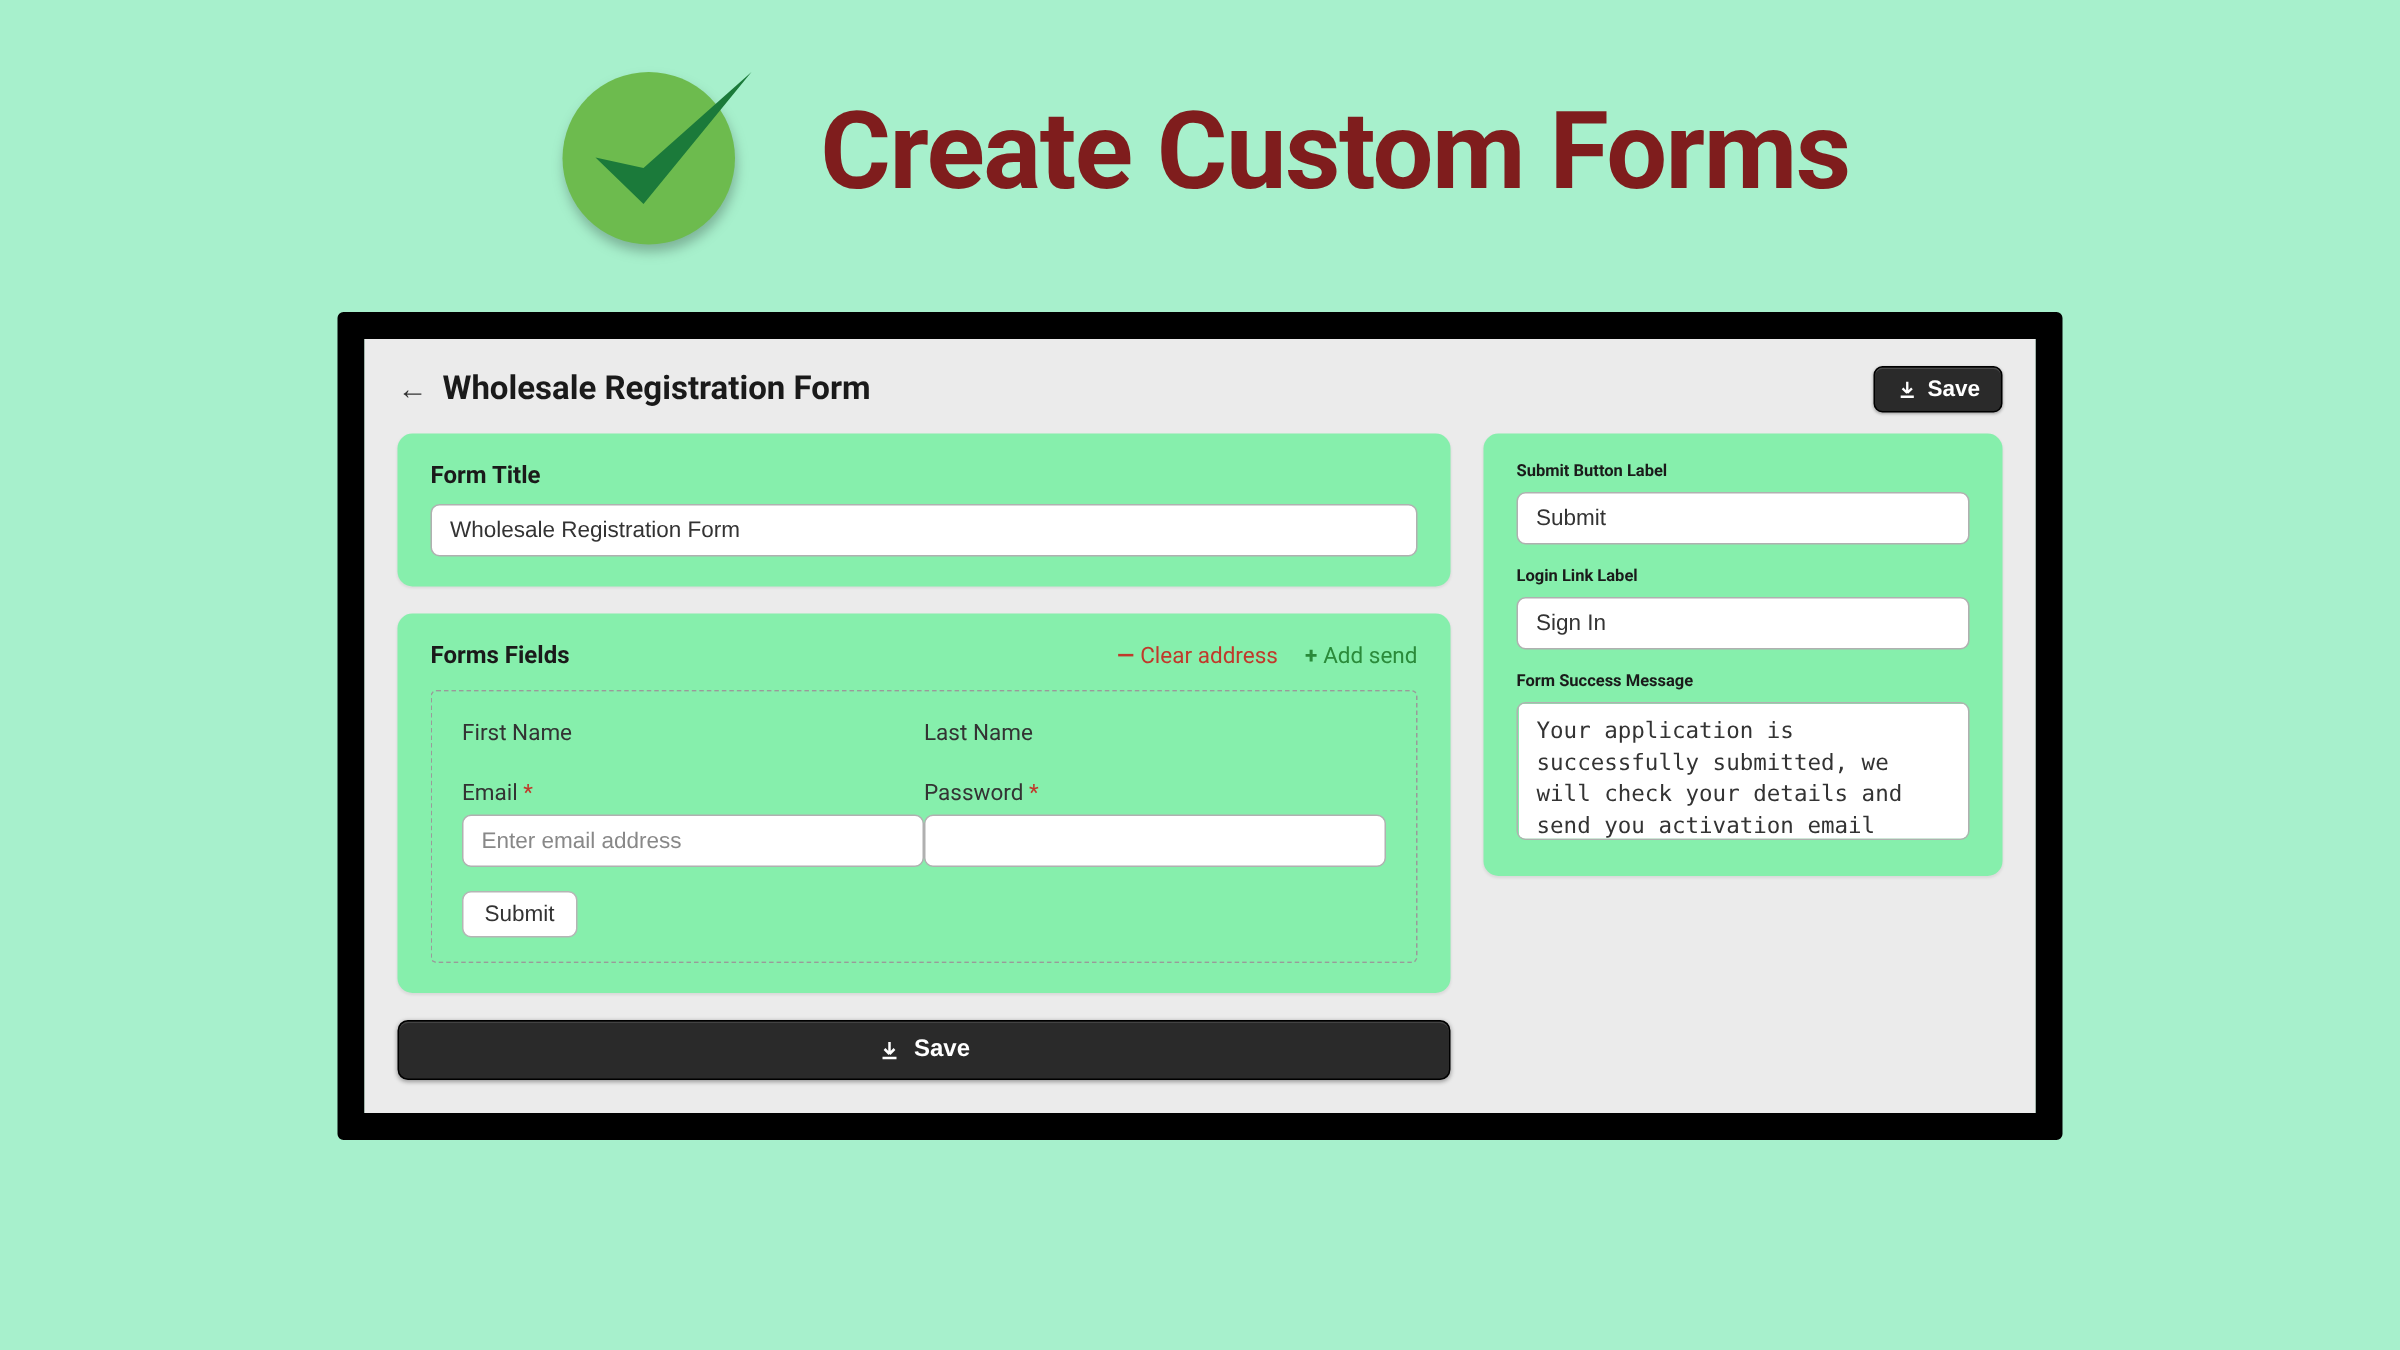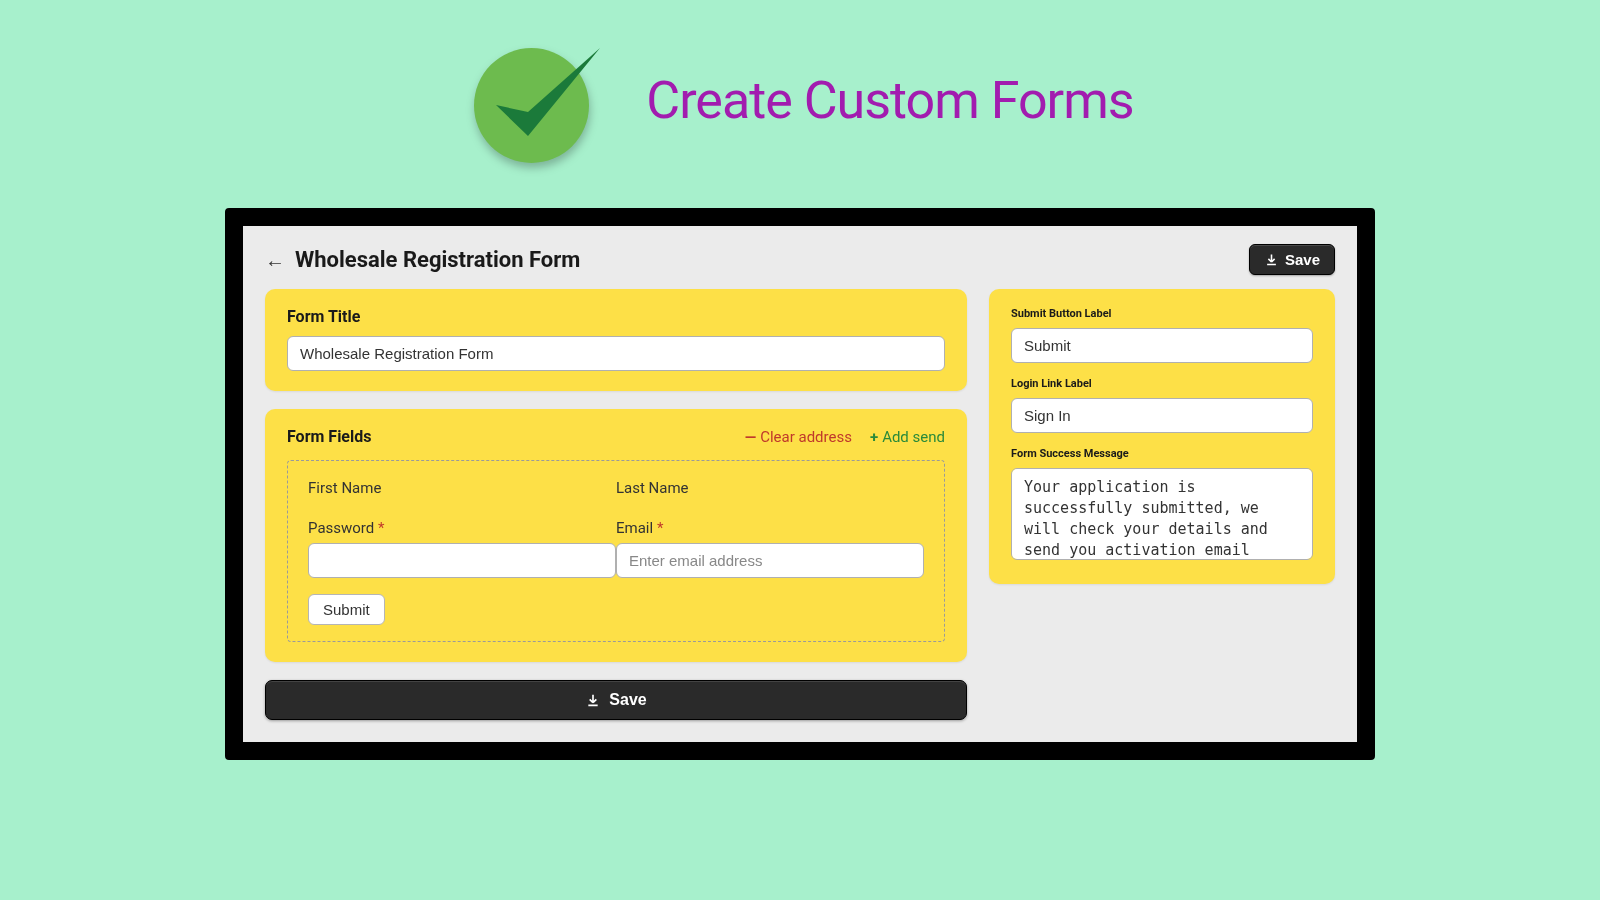--- a/index.html
+++ b/index.html
@@ -26,24 +26,24 @@
       width: 115px;
       height: 115px;
       border-radius: 50%;
       background: #6dbb4e;
       position: absolute;
       top: 18px;
       left: 8px;
       filter: drop-shadow(1px 5px 4px rgba(0,0,0,0.25));
     }
     .hero h1 {
-      font-size: 52px;
-      font-weight: 400;
+      font-size: 72px;
+      font-weight: 700;
       letter-spacing: -1px;
-      color: #a21caf;
+      color: #7f1d1d;
     }
     .app-frame {
       width: 1150px;
       margin: 18px auto 0;
       border: 18px solid #000;
       background: #ebebeb;
       border-radius: 4px;
     }
     .app-inner {
       background: #ebebeb;
@@ -84,21 +84,21 @@
       gap: 6px;
       box-shadow: inset 0 1px 0 rgba(255,255,255,0.15), 0 1px 2px rgba(0,0,0,0.3);
     }
     .content {
       display: flex;
       gap: 22px;
     }
     .left-col { flex: 0 0 702px; }
     .right-col { flex: 1; }
     .card {
-      background: #fde047;
+      background: #86efac;
       border-radius: 10px;
       box-shadow: 0 1px 2px rgba(0,0,0,0.08);
       padding: 18px 22px 20px;
       margin-bottom: 18px;
     }
     .card-label {
       font-size: 16px;
       font-weight: 700;
       color: #1a1a1a;
       margin-bottom: 10px;
@@ -213,21 +213,21 @@
 
     <div class="content">
       <div class="left-col">
         <div class="card">
           <div class="card-label">Form Title</div>
           <input class="text-input" value="Wholesale Registration Form" style="">
         </div>
 
         <div class="card">
           <div class="fields-header">
-            <div class="card-label" style="margin-bottom:0">Form Fields</div>
+            <div class="card-label" style="margin-bottom:0">Forms Fields</div>
             <div class="fields-actions">
               <span class="clear-link">
                 <span style="font-weight:700">—</span>
                 <span>Clear address</span>
               </span>
               <span class="add-link">
                 <span style="font-weight:700">+</span>
                 <span>Add send</span>
               </span>
             </div>
@@ -242,29 +242,29 @@
               </div>
               <div class="field-col">
                 <label class="field-label">
                   <span>Last Name</span>
                 </label>
               </div>
             </div>
             <div class="field-row">
               <div class="field-col">
                 <label class="field-label">
+                  <span>Email</span> <span class="req">*</span>
+                </label>
+                <input class="text-input" placeholder="Enter email address" style="">
+              </div>
+              <div class="field-col">
+                <label class="field-label">
                   <span>Password</span> <span class="req">*</span>
                 </label>
                 <input class="text-input" type="password" placeholder="" style="">
-              </div>
-              <div class="field-col">
-                <label class="field-label">
-                  <span>Email</span> <span class="req">*</span>
-                </label>
-                <input class="text-input" placeholder="Enter email address" style="">
               </div>
             </div>
             <button class="submit-preview">Submit</button>
           </div>
         </div>
 
         <button class="big-save">
           <svg class="save-icon" width="16" height="16" viewBox="0 0 24 24" fill="none" stroke="#fff" stroke-width="2.5">
             <path d="M12 4 L12 16 M12 16 L7 11 M12 16 L17 11 M5 20 L19 20"></path>
           </svg>

